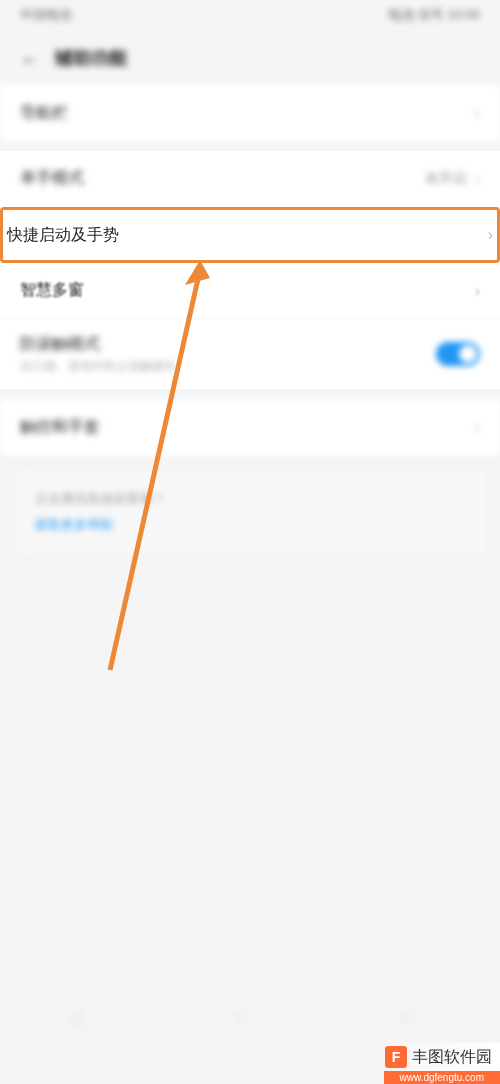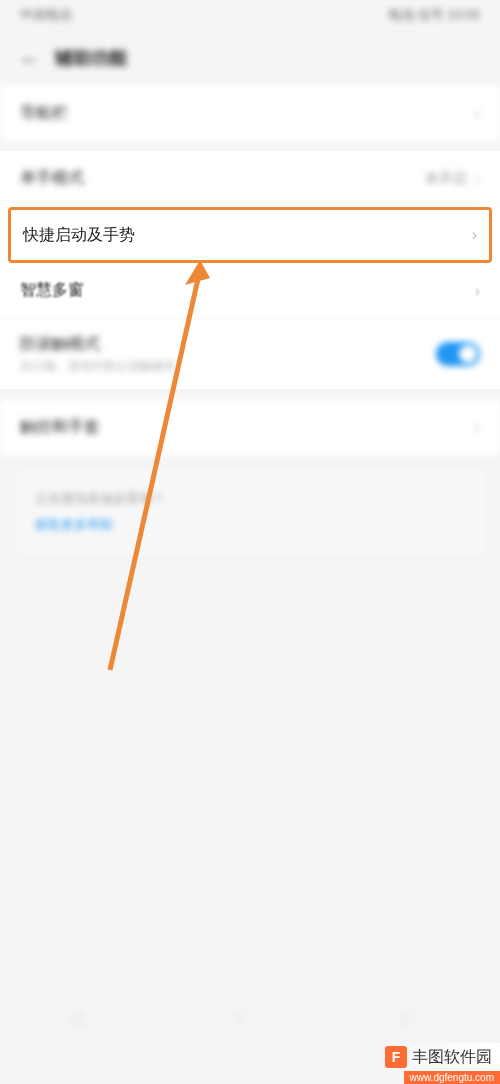--- a/index.html
+++ b/index.html
@@ -74,22 +74,22 @@
     .chevron {
       color: #bbb;
       font-size: 16px;
     }
     .blurred {
       filter: blur(3px);
     }
     .highlighted-row {
       border: 3px solid #ed8936;
       border-radius: 4px;
-      margin: 0 8px;
-      padding: 0 12px;
+      margin: 0 0;
+      padding: 0 4px;
     }
     .toggle {
       width: 44px;
       height: 24px;
       background: #2196f3;
       border-radius: 12px;
       position: relative;
     }
     .toggle::after {
       content: '';
@@ -184,21 +184,21 @@
     }
     .watermark-text {
       font-size: 16px;
       font-weight: normal;
       color: #333;
     }
     .watermark-url {
       font-size: 10px;
       color: #fff;
       background: #ff6b35;
-      padding: 1px 6px;
+      padding: 1px 16px;
     }
   </style>
 </head>
 <body>
 
 <div class="status-bar">
   <span>中国电信</span>
   <span>电池 信号 10:00</span>
 </div>
 

